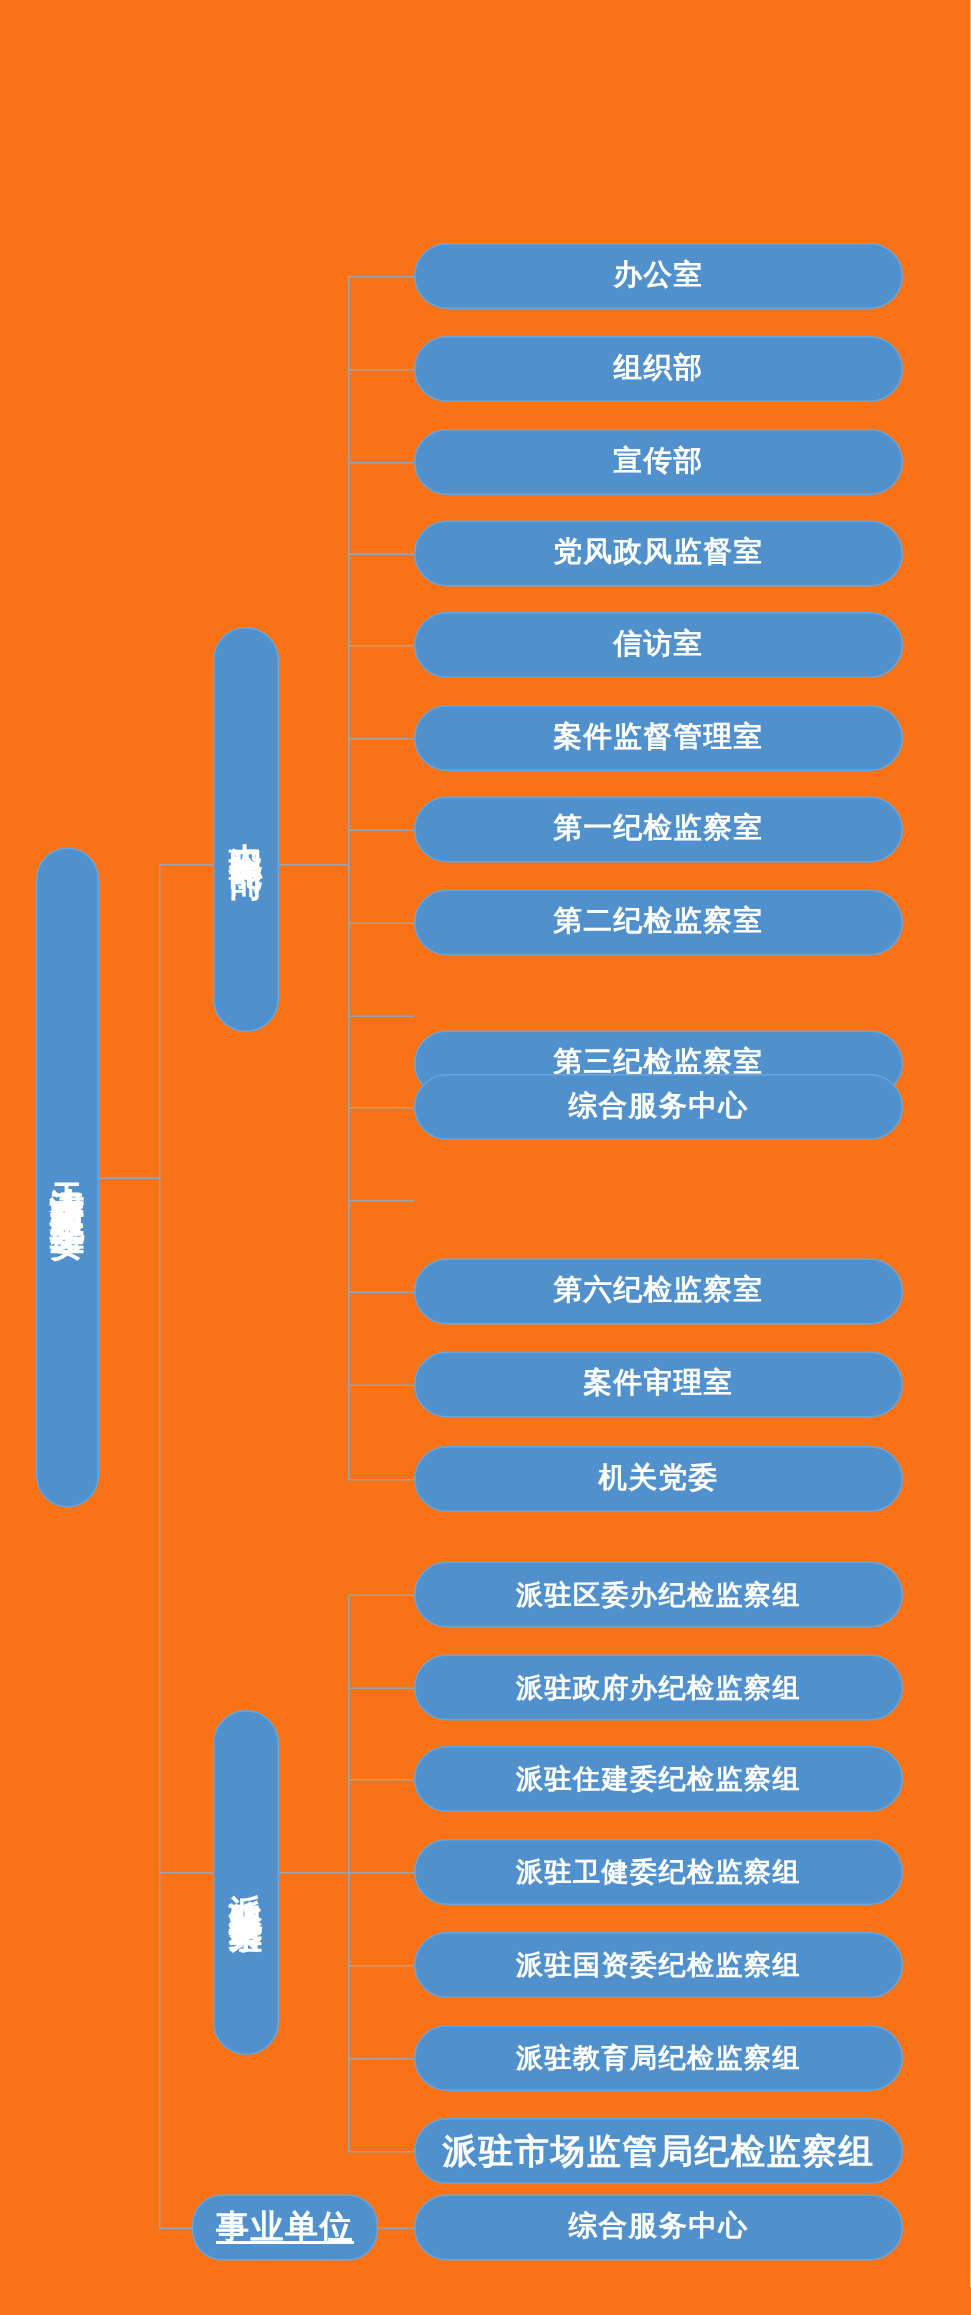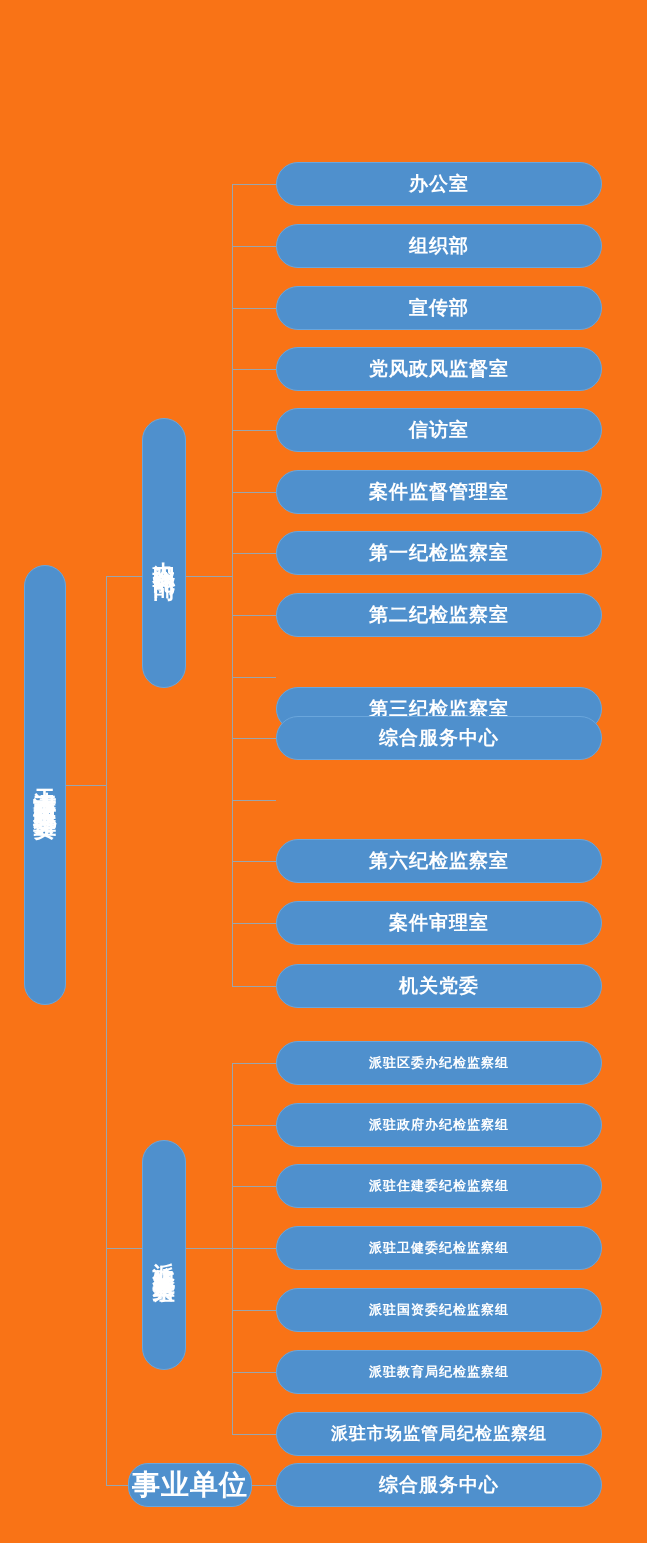--- a/index.html
+++ b/index.html
@@ -31,35 +31,36 @@
     border: 1px solid #6aa6dc;
     letter-spacing: 1px;
     line-height: 1.15;
   }
   .leaf {
     height: 44px;
     font-size: 19px;
     border-radius: 22px;
   }
   .leaf.small {
-    font-size: 13px;
+    font-size: 18px;
   }
   .vnode {
     writing-mode: vertical-rl;
     text-orientation: upright;
     font-size: 22px;
     border-radius: 26px;
     letter-spacing: 3px;
   }
   .vnode.root {
     font-size: 23px;
   }
   .hnode {
-    font-size: 28px;
+    font-size: 22px;
     border-radius: 20px;
+    text-decoration: underline;
   }
   .conn {
     position: absolute;
     background: #9aa5ad;
   }
   .conn.h { height: 1px; }
   .conn.v { width: 1px; }
 </style>
 </head>
 <body>
@@ -136,20 +137,20 @@
   <div class="conn h" style="left:232px; top:1248px; width:44px;"></div>
   <div class="node leaf small" style="left:276px; top:1226px; width:326px;">派驻卫健委纪检监察组</div>
 
   <div class="conn h" style="left:232px; top:1310px; width:44px;"></div>
   <div class="node leaf small" style="left:276px; top:1288px; width:326px;">派驻国资委纪检监察组</div>
 
   <div class="conn h" style="left:232px; top:1372px; width:44px;"></div>
   <div class="node leaf small" style="left:276px; top:1350px; width:326px;">派驻教育局纪检监察组</div>
 
   <div class="conn h" style="left:232px; top:1434px; width:44px;"></div>
-  <div class="node leaf small" style="left:276px; top:1412px; width:326px; font-size:17px;">派驻市场监管局纪检监察组</div>
+  <div class="node leaf small" style="left:276px; top:1412px; width:326px; font-size:23px;">派驻市场监管局纪检监察组</div>
 
   <div class="conn h" style="left:106px; top:1485px; width:22px;"></div>
   <div class="node hnode" style="left:128px; top:1463px; width:124px; height:44px;">事业单位</div>
   <div class="conn h" style="left:252px; top:1485px; width:24px;"></div>
   <div class="node leaf" style="left:276px; top:1463px; width:326px;">综合服务中心</div>
 
 </div>
 
 </body></html>

